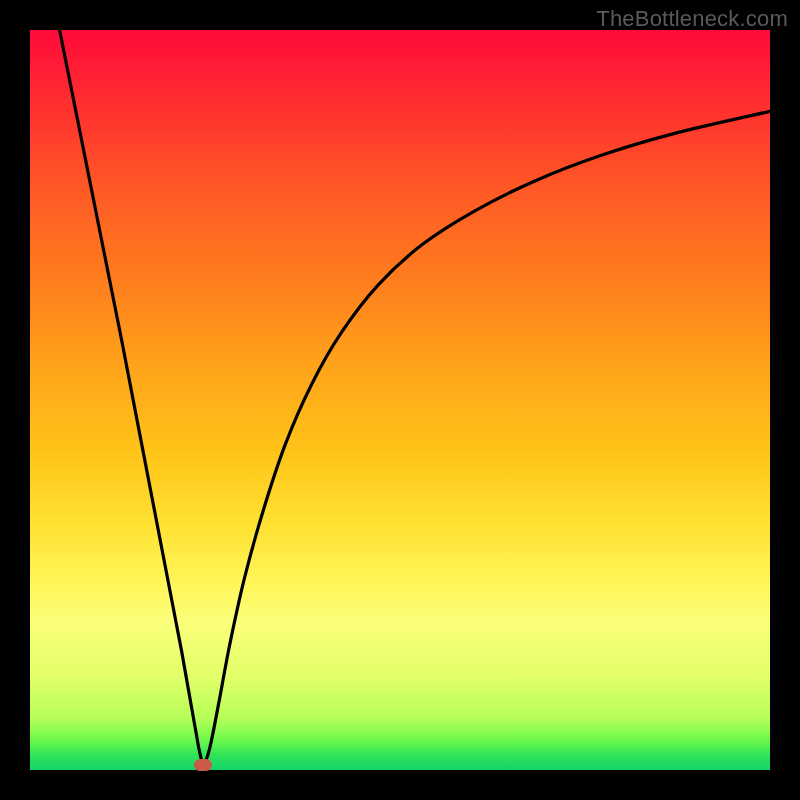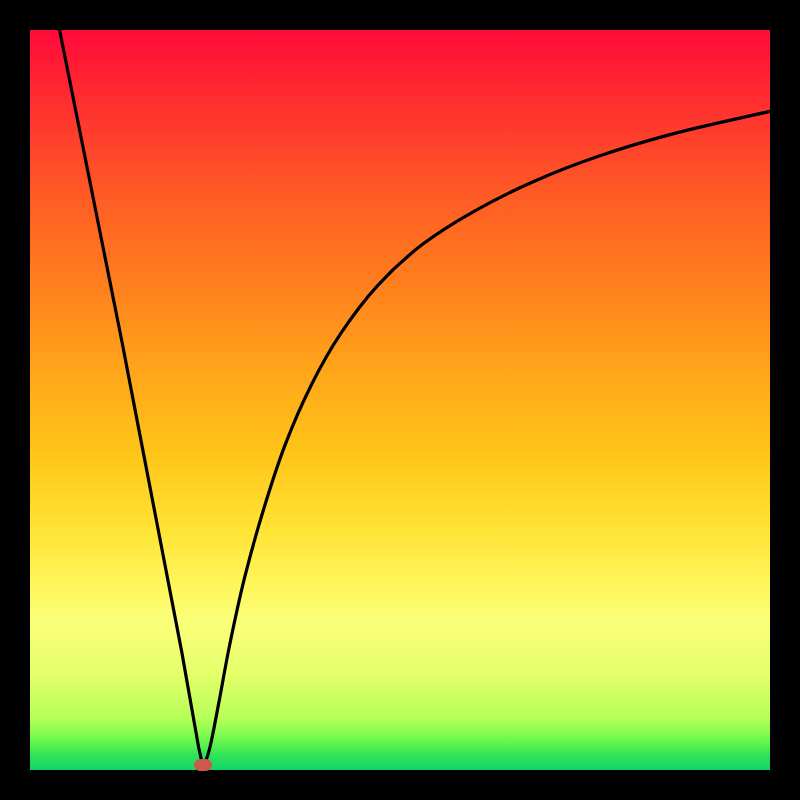--- a/index.html
+++ b/index.html
@@ -66,20 +66,21 @@
     border-radius: 6px;
     left: 172px;
     bottom: -1px;
     transform: translateX(-50%);
   }
 </style>
 </head>
 <body>
 
 <div class="frame">
+  <div class="watermark">TheBottleneck.com</div>
 
   <div class="plot">
     <svg class="curve" viewBox="0 0 740 740" preserveAspectRatio="none">
       <path id="curve-left" fill="none" stroke="#000" stroke-width="3.2" stroke-linecap="round" d="M 29.60 0.00 L 50.32 103.60 L 71.04 207.20 L 91.76 310.80 L 111.74 414.40 L 131.72 518.00 L 151.70 621.60 L 168.72 717.80 L 173.16 737.78"></path>
       <path id="curve-right" fill="none" stroke="#000" stroke-width="3.2" stroke-linecap="round" d="M 173.16 737.78 C 174.27 734.45, 177.23 728.53, 179.82 717.80 C 182.41 707.07, 185.37 690.67, 188.70 673.40 C 192.03 656.13, 195.48 635.17, 199.80 614.20 C 204.12 593.23, 209.05 569.80, 214.60 547.60 C 220.15 525.40, 226.32 503.20, 233.10 481.00 C 239.88 458.80, 247.28 435.37, 255.30 414.40 C 263.32 393.43, 271.95 373.70, 281.20 355.20 C 290.45 336.70, 299.70 320.05, 310.80 303.40 C 321.90 286.75, 334.23 270.10, 347.80 255.30 C 361.37 240.50, 376.17 226.93, 392.20 214.60 C 408.23 202.27, 425.50 191.78, 444.00 181.30 C 462.50 170.82, 482.23 160.95, 503.20 151.70 C 524.17 142.45, 546.37 133.82, 569.80 125.80 C 593.23 117.78, 615.43 111.00, 643.80 103.60 C 672.17 96.20, 723.97 85.10, 740.00 81.40"></path>
     </svg>
     <div class="marker" id="min-marker" style="left: 173.16px; bottom: -1px; background: rgb(202, 90, 74);"></div>
   </div>
 </div>
 

